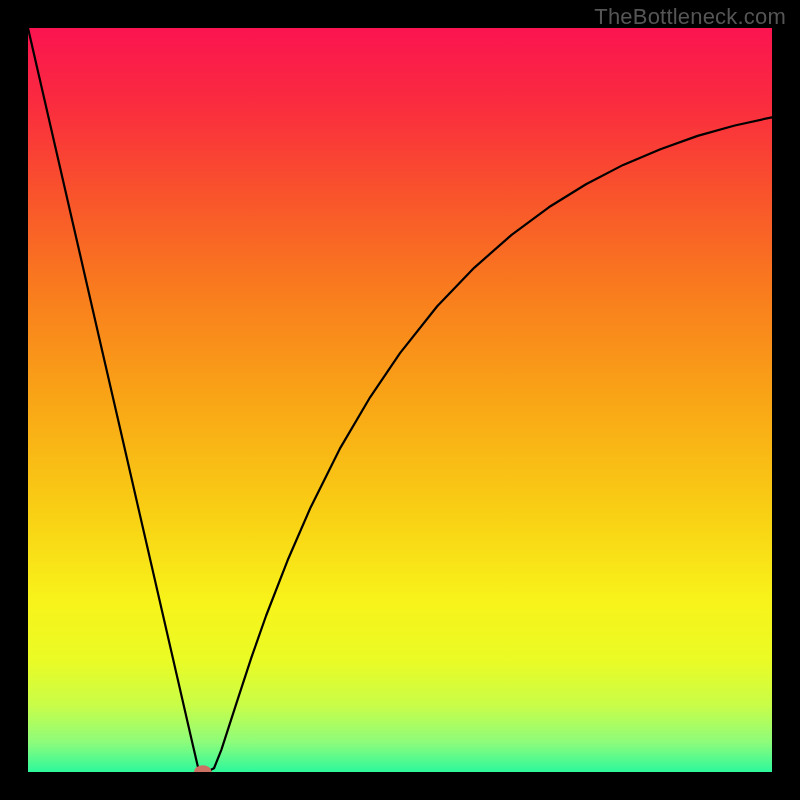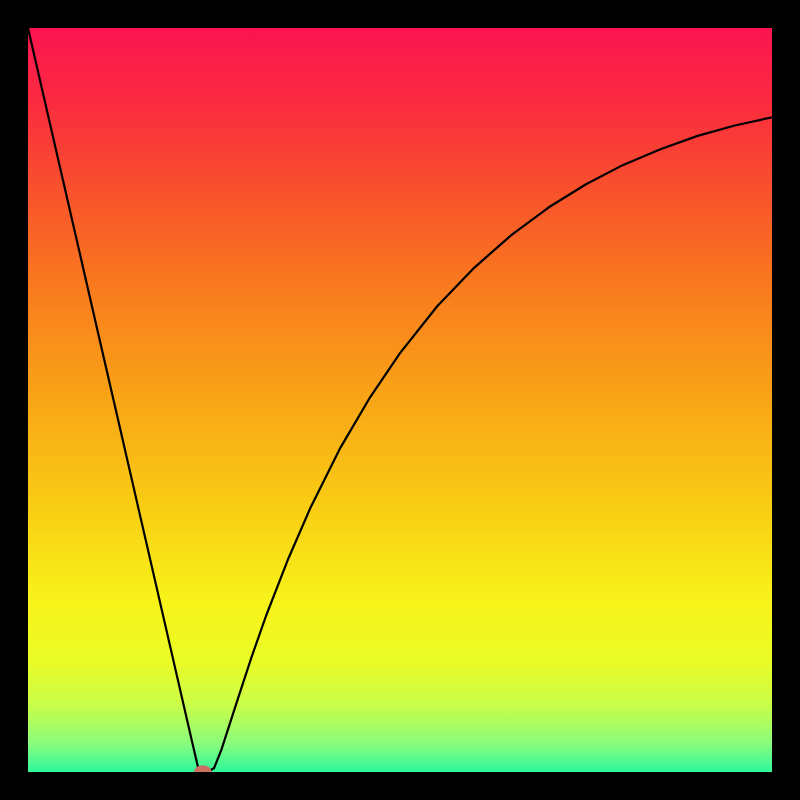--- a/index.html
+++ b/index.html
@@ -60,13 +60,14 @@
             <stop offset="91%" stop-color="#c9fd48"></stop>
             <stop offset="96%" stop-color="#8dfc7b"></stop>
             <stop offset="100%" stop-color="#2df89c"></stop>
           </linearGradient>
       </defs>
       <rect x="0" y="0" width="100" height="100" fill="url(#bg-grad)"></rect>
       <polyline id="curve" fill="none" stroke="#000" stroke-width="2.2" stroke-linejoin="round" stroke-linecap="round" vector-effect="non-scaling-stroke" points="0.00,0.00 2.00,8.70 4.00,17.40 6.00,26.10 8.00,34.80 10.00,43.50 12.00,52.20 14.00,60.90 16.00,69.60 18.00,78.30 20.00,87.00 22.00,95.70 23.00,100.00 24.00,100.00 25.00,99.50 26.00,97.00 28.00,90.80 30.00,84.70 32.00,79.00 35.00,71.30 38.00,64.40 42.00,56.40 46.00,49.60 50.00,43.70 55.00,37.40 60.00,32.20 65.00,27.80 70.00,24.10 75.00,21.00 80.00,18.40 85.00,16.30 90.00,14.50 95.00,13.10 100.00,12.00"></polyline>
       <ellipse id="marker" cx="23.50" cy="100.00" rx="1.2" ry="0.9" fill="#cc7063"></ellipse>
     </svg>
   </div>
+  <div class="watermark">TheBottleneck.com</div>
 </div>
 
 </body></html>

